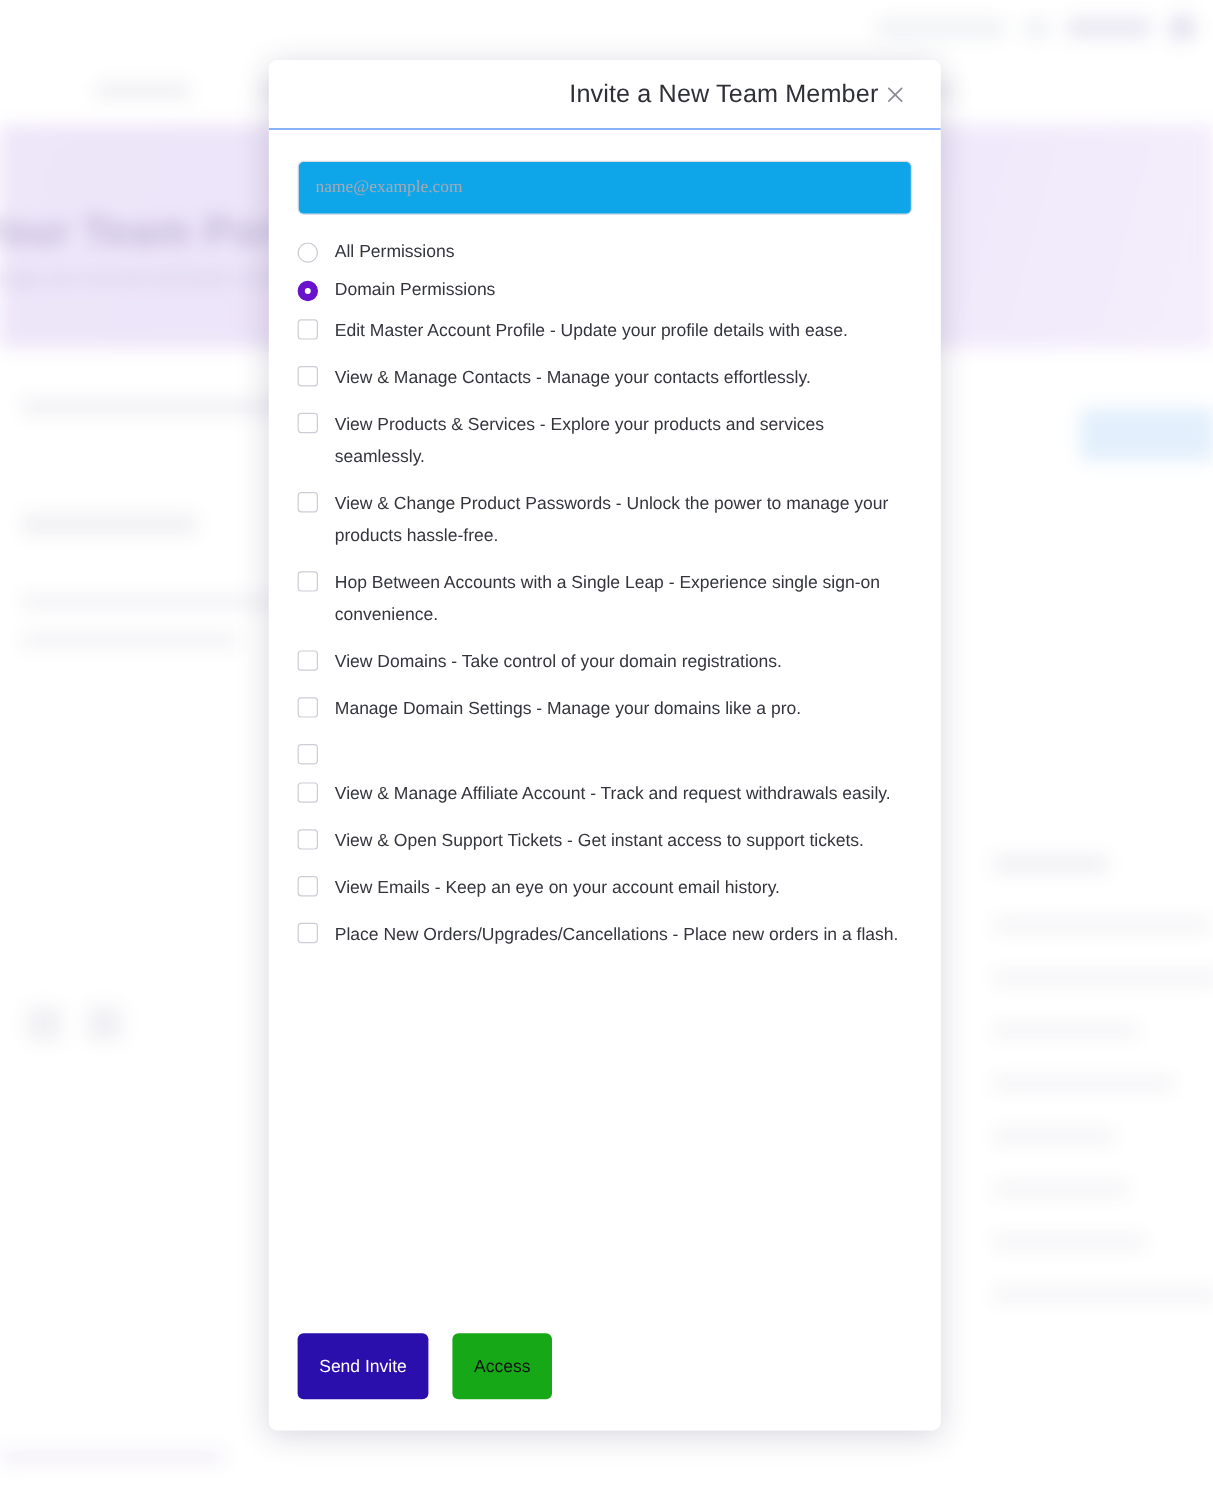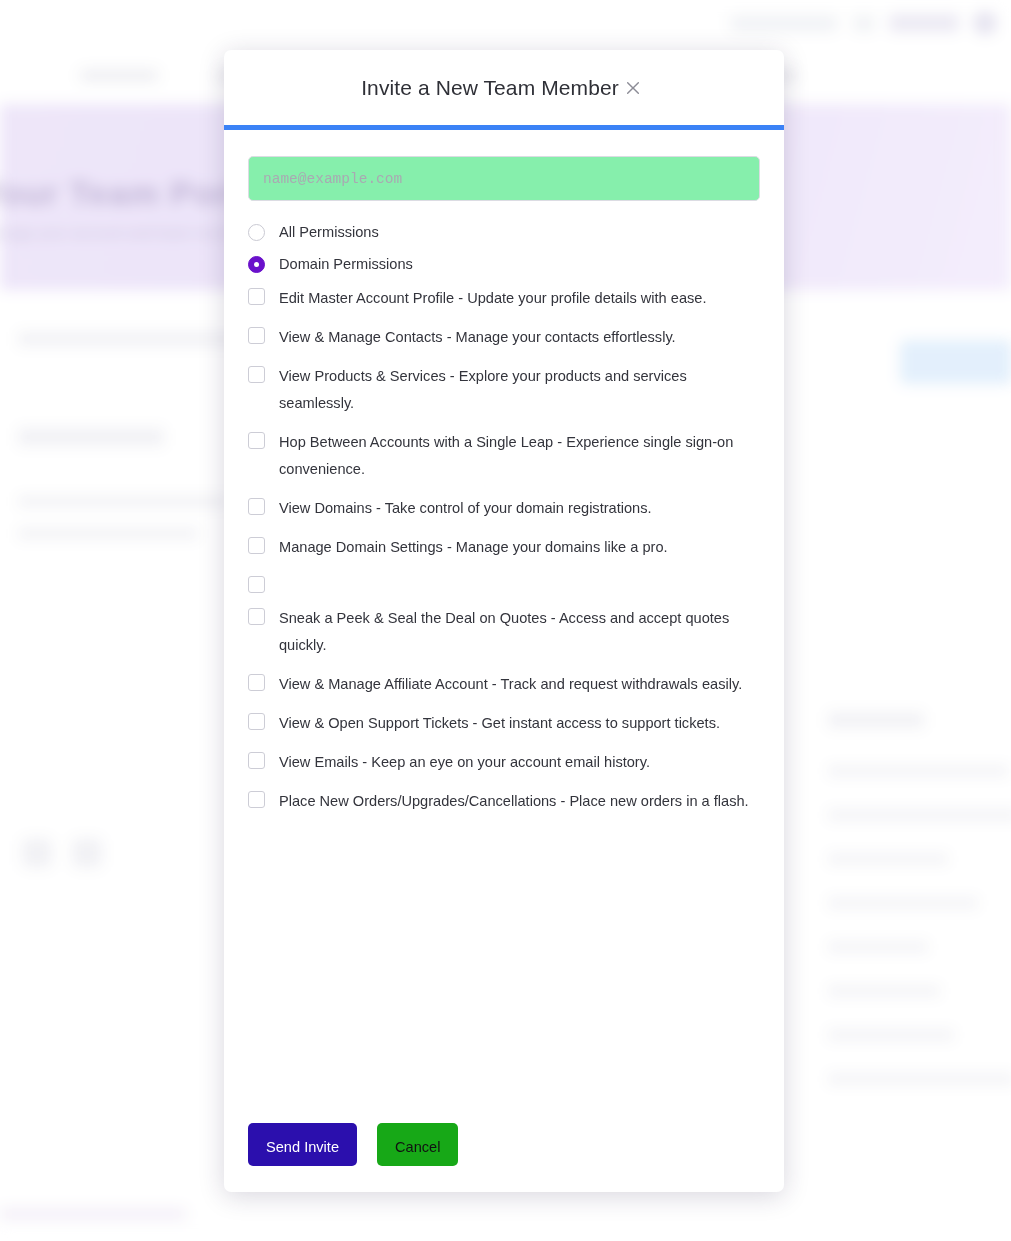--- a/index.html
+++ b/index.html
@@ -77,24 +77,24 @@
     position: absolute;
     left: 224px; top: 50px;
     width: 560px; height: 1142px;
     background: #ffffff;
     border-radius: 7px;
     box-shadow: 0 4px 26px rgba(40,30,70,0.18);
     display: flex; flex-direction: column;
     overflow: hidden;
   }
   .modal-header {
-    height: 80px;
-    display: flex; align-items: center; justify-content: center;
+    height: 58px;
+    display: flex; align-items: center; justify-content: flex-end;
     padding: 0 24px 0 24px;
-    border-bottom: 5px solid #3b82f6;
+    border-bottom: 1px solid #3b82f6;
   }
   .modal-title {
     font-size: 21px; color: #2f3037; font-weight: normal;
     letter-spacing: .1px;
   }
   .close-btn {
     width: 28px; height: 28px;
     display: flex; align-items: center; justify-content: center;
     color: #8c8c96; cursor: pointer;
     background: none; border: none;
@@ -108,22 +108,22 @@
   }
   .intro {
     font-size: 14.6px; line-height: 27px; color: #4c4d56;
     margin: 0 0 22px 0;
   }
   .email-input {
     width: 100%; height: 45px;
     border: 1px solid #dcdce3; border-radius: 5px;
     padding: 4px 14px;
     font-size: 14.5px; color: #333;
-    font-family: Liberation Mono, monospace;
-    outline: none; background: #86efac;
+    font-family: Liberation Serif, serif;
+    outline: none; background: #0ea5e9;
   }
   .email-input::placeholder { color: #a9a9b2; }
 
   .radio-group { margin-top: 20px; }
   .opt-row {
     display: flex; align-items: flex-start;
     gap: 14px;
     margin-bottom: 9px;
   }
   .radio {
@@ -169,21 +169,21 @@
   .modal-footer {
     padding: 14px 24px 26px 24px;
     display: flex; gap: 20px;
   }
   .btn {
     border: none; border-radius: 5px;
     font-size: 14.6px;
     font-family: "Liberation Sans", sans-serif;
     cursor: pointer;
     padding: 16px 18px;
-    height: 43px;
+    height: 55px;
   }
   .btn-primary { background: #2b0fad; color: #ffffff; }
   .btn-cancel { background: #17a817; color: #111111; }
 </style>
 </head>
 <body>
 
 <div class="page-bg">
   <div class="bg-topbar">
     <div class="bg-search"></div>
@@ -267,36 +267,36 @@
       <div class="check-row">
         <span class="checkbox"></span>
         <span class="check-label">View &amp; Manage Contacts - Manage your contacts effortlessly.</span>
       </div>
       <div class="check-row">
         <span class="checkbox"></span>
         <span class="check-label">View Products &amp; Services - Explore your products and services seamlessly.</span>
       </div>
       <div class="check-row">
         <span class="checkbox"></span>
+        <span class="check-label">View &amp; Change Product Passwords - Unlock the power to manage your products hassle-free.</span>
+      </div>
+      <div class="check-row">
+        <span class="checkbox"></span>
         <span class="check-label">Hop Between Accounts with a Single Leap - Experience single sign-on convenience.</span>
       </div>
       <div class="check-row">
         <span class="checkbox"></span>
         <span class="check-label">View Domains - Take control of your domain registrations.</span>
       </div>
       <div class="check-row">
         <span class="checkbox"></span>
         <span class="check-label">Manage Domain Settings - Manage your domains like a pro.</span>
       </div>
       <div class="check-row">
         <span class="checkbox"></span>
-      </div>
-      <div class="check-row">
-        <span class="checkbox"></span>
-        <span class="check-label">Sneak a Peek &amp; Seal the Deal on Quotes - Access and accept quotes quickly.</span>
       </div>
       <div class="check-row">
         <span class="checkbox"></span>
         <span class="check-label">View &amp; Manage Affiliate Account - Track and request withdrawals easily.</span>
       </div>
       <div class="check-row">
         <span class="checkbox"></span>
         <span class="check-label">View &amp; Open Support Tickets - Get instant access to support tickets.</span>
       </div>
       <div class="check-row">
@@ -305,15 +305,15 @@
       </div>
       <div class="check-row">
         <span class="checkbox"></span>
         <span class="check-label">Place New Orders/Upgrades/Cancellations - Place new orders in a flash.</span>
       </div>
     </div>
   </div>
 
   <div class="modal-footer">
     <button class="btn btn-primary">Send Invite</button>
-    <button class="btn btn-cancel">Cancel</button>
+    <button class="btn btn-cancel">Access</button>
   </div>
 </div>
 
 </body></html>

